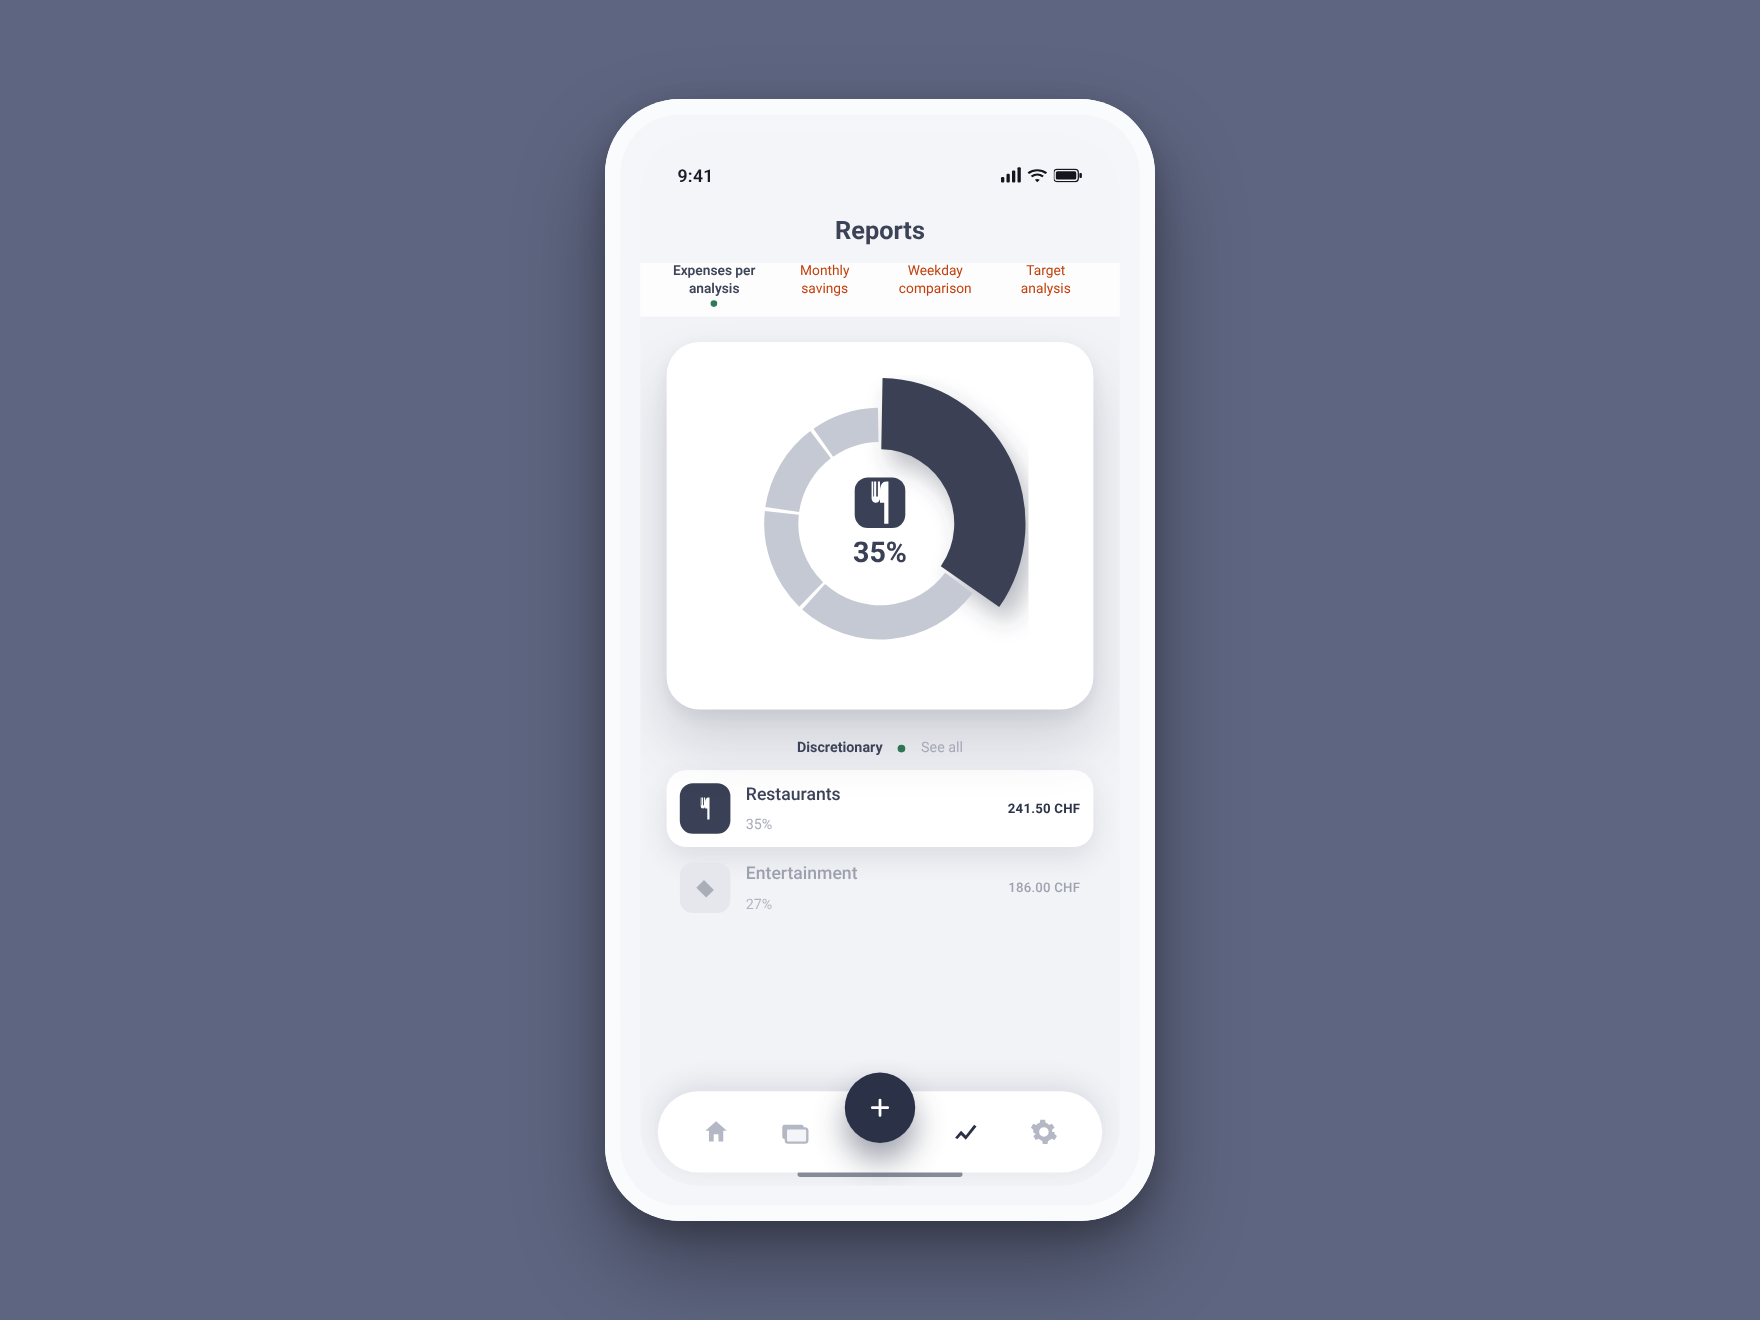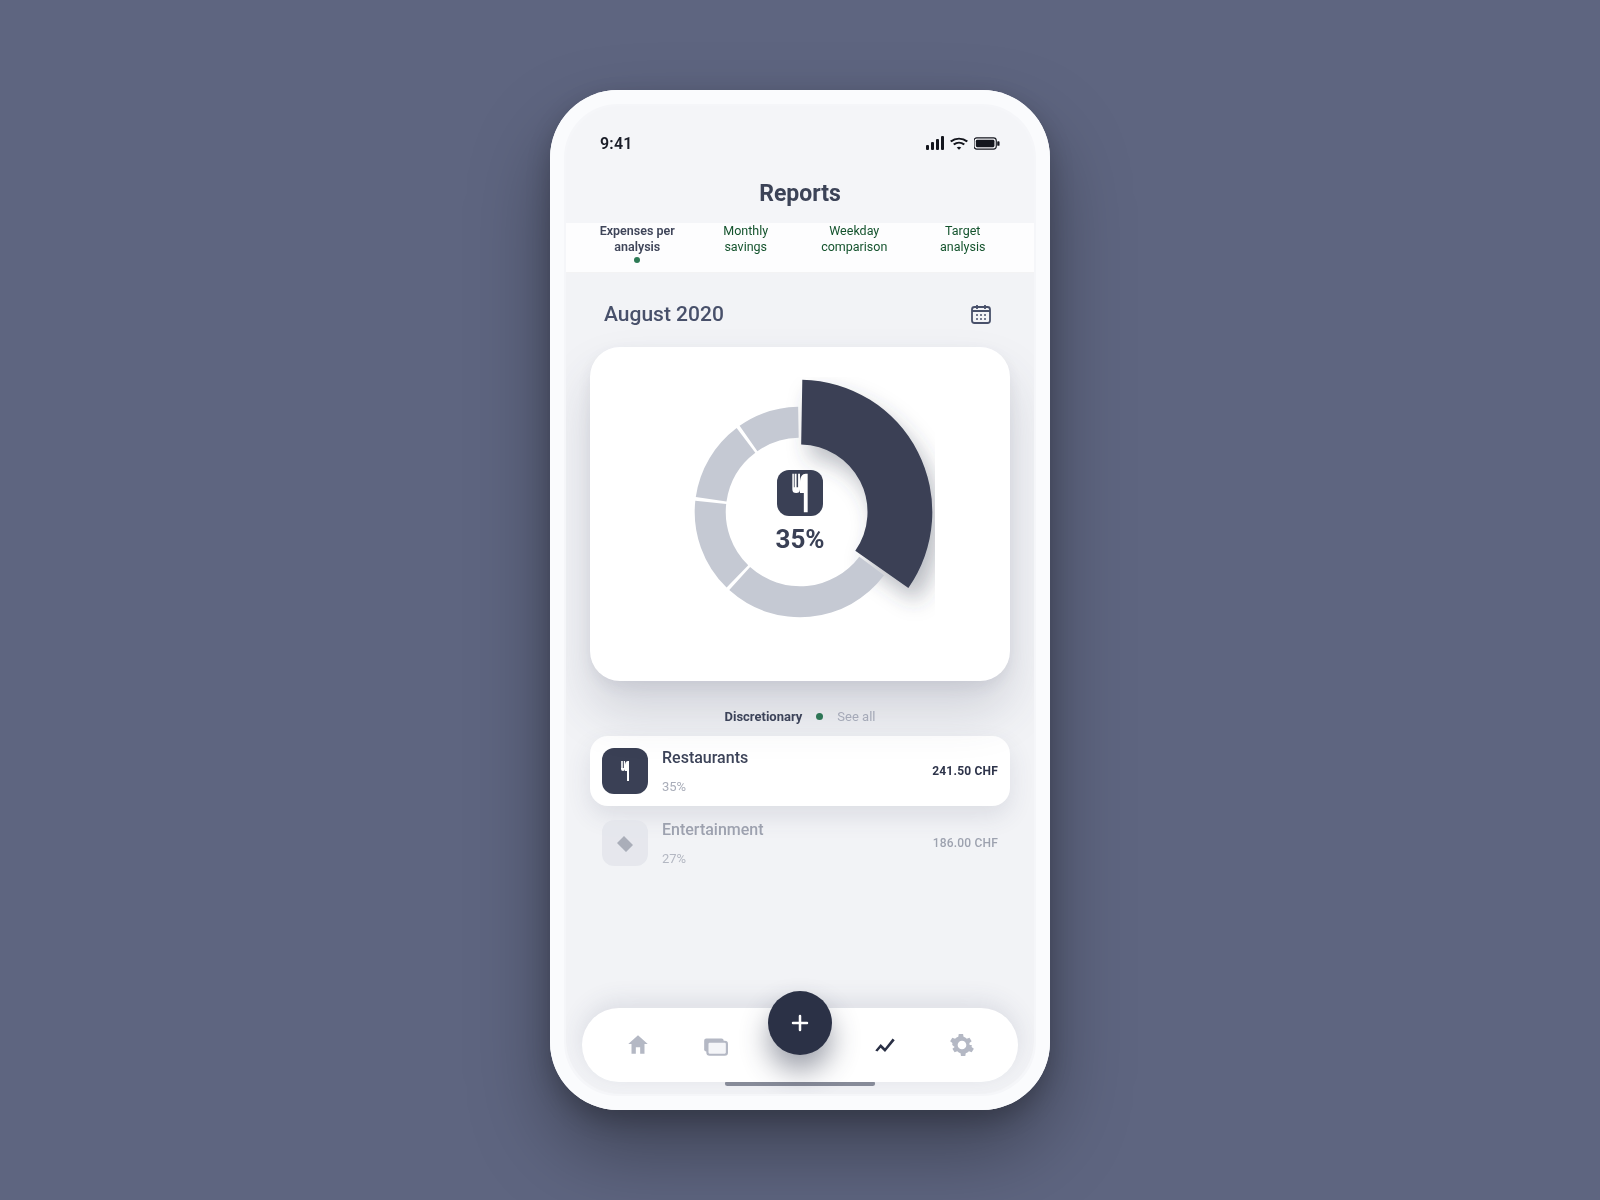--- a/index.html
+++ b/index.html
@@ -11,21 +11,21 @@
     overflow: hidden;
   }
   .device {
     width: 500px; height: 1020px;
     background: #f5f6f9;
     border-radius: 68px;
     box-shadow:
       0 40px 80px rgba(0,0,0,.35),
       0 10px 25px rgba(0,0,0,.20),
       inset 0 0 0 14px #fafbfd;
-    padding: 16px;
+    padding: 32px;
     position: relative;
   }
   .screen {
     width: 100%; height: 100%;
     background: #f4f5f8;
     border-radius: 54px;
     overflow: hidden;
     position: relative;
     display: flex; flex-direction: column;
   }
@@ -51,21 +51,21 @@
 
   
   .tabs {
     display: flex; padding: 0 22px 6px;
     border-bottom: 1px solid rgba(0,0,0,.04);
     gap: 10px;
     background: #fdfdfe;
   }
   .tab {
     flex: 1; text-align: center; font-size: 12.5px; line-height: 1.25;
-    color: #14532d; cursor: pointer; padding-bottom: 12px; position: relative;
+    color: #c2410c; cursor: pointer; padding-bottom: 12px; position: relative;
   }
   .tab.active { color: #3f4559; font-weight: 600; }
   .tab.active::after {
     content:""; position:absolute; left:50%; bottom:3px; transform:translateX(-50%);
     width:6px; height:6px; border-radius:50%; background:#2d7a55;
   }
 
   
   .body { flex:1; background:#f2f3f6; padding: 22px 24px 0; overflow:hidden; position:relative;}
   .period-row {
@@ -199,35 +199,20 @@
         <span>comparison</span>
       </div>
       <div class="tab">
         <span>Target</span><br>
         <span>analysis</span>
       </div>
     </div>
 
     <div class="body">
 
-      <div class="period-row">
-        <div class="period-label">August 2020</div>
-        <div class="cal-btn">
-          <svg width="24" height="24" viewBox="0 0 24 24" fill="none" stroke="#48506a" stroke-width="1.8">
-            <rect x="3" y="5" width="18" height="16" rx="2.5"></rect>
-              <path d="M3 9h18M8 3v4M16 3v4"></path>
-            <circle cx="8" cy="13" r="1" fill="#48506a" stroke="none"></circle>
-              <circle cx="12" cy="13" r="1" fill="#48506a" stroke="none"></circle>
-              <circle cx="16" cy="13" r="1" fill="#48506a" stroke="none"></circle>
-            <circle cx="8" cy="17" r="1" fill="#48506a" stroke="none"></circle>
-              <circle cx="12" cy="17" r="1" fill="#48506a" stroke="none"></circle>
-              <circle cx="16" cy="17" r="1" fill="#48506a" stroke="none"></circle>
-          </svg>
-        </div>
-      </div>
 
       <div class="chart-card">
         <div class="donut-wrap">
           <svg id="donut-svg" viewBox="0 0 200 200">
               <defs>
                 <filter id="sh" x="-30%" y="-30%" width="160%" height="160%">
                   <feDropShadow dx="6" dy="10" stdDeviation="8" flood-color="#3a4055" flood-opacity="0.35"></feDropShadow>
                 </filter>
               </defs>
               <path d="M 101.71033583085377 2.0149258746736507 A 98 98 0 0 1 180.27690034032122 156.2104907624025 L 140.9576022144496 128.6788218175523 A 50 50 0 0 0 100.87262032186418 50.007615242180435 Z" fill="#3a4055" filter="url(#sh)"></path>

